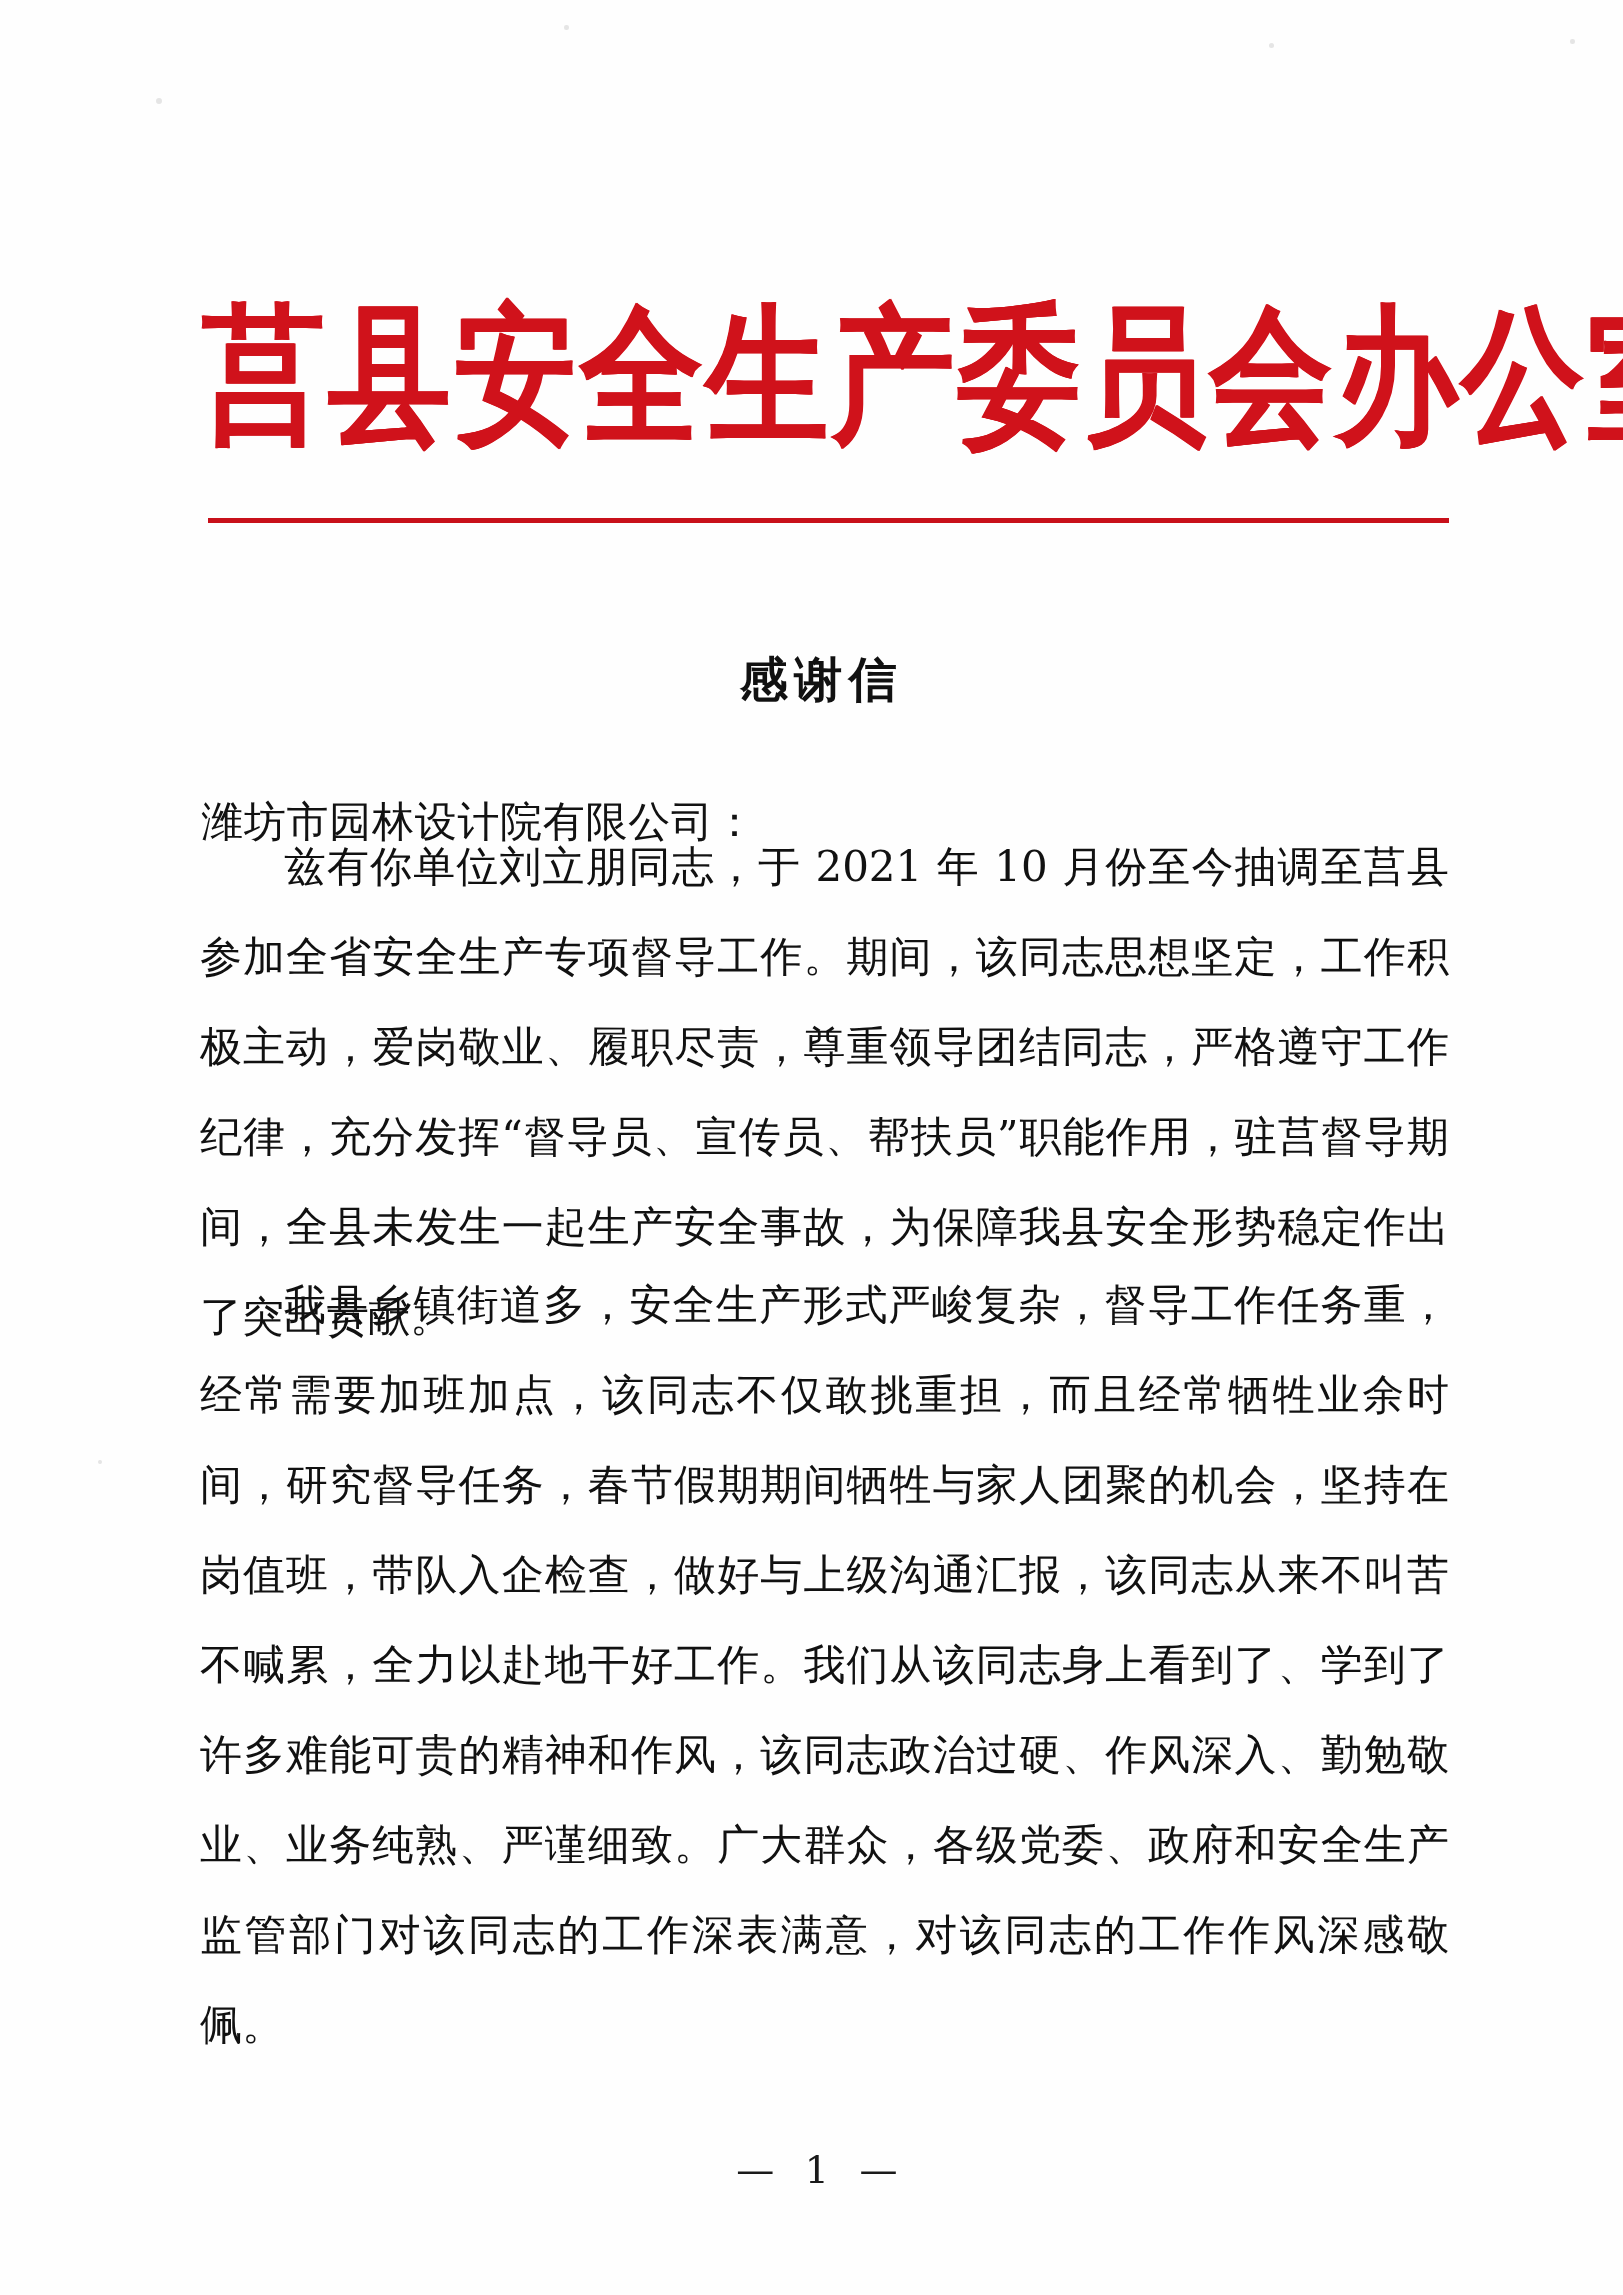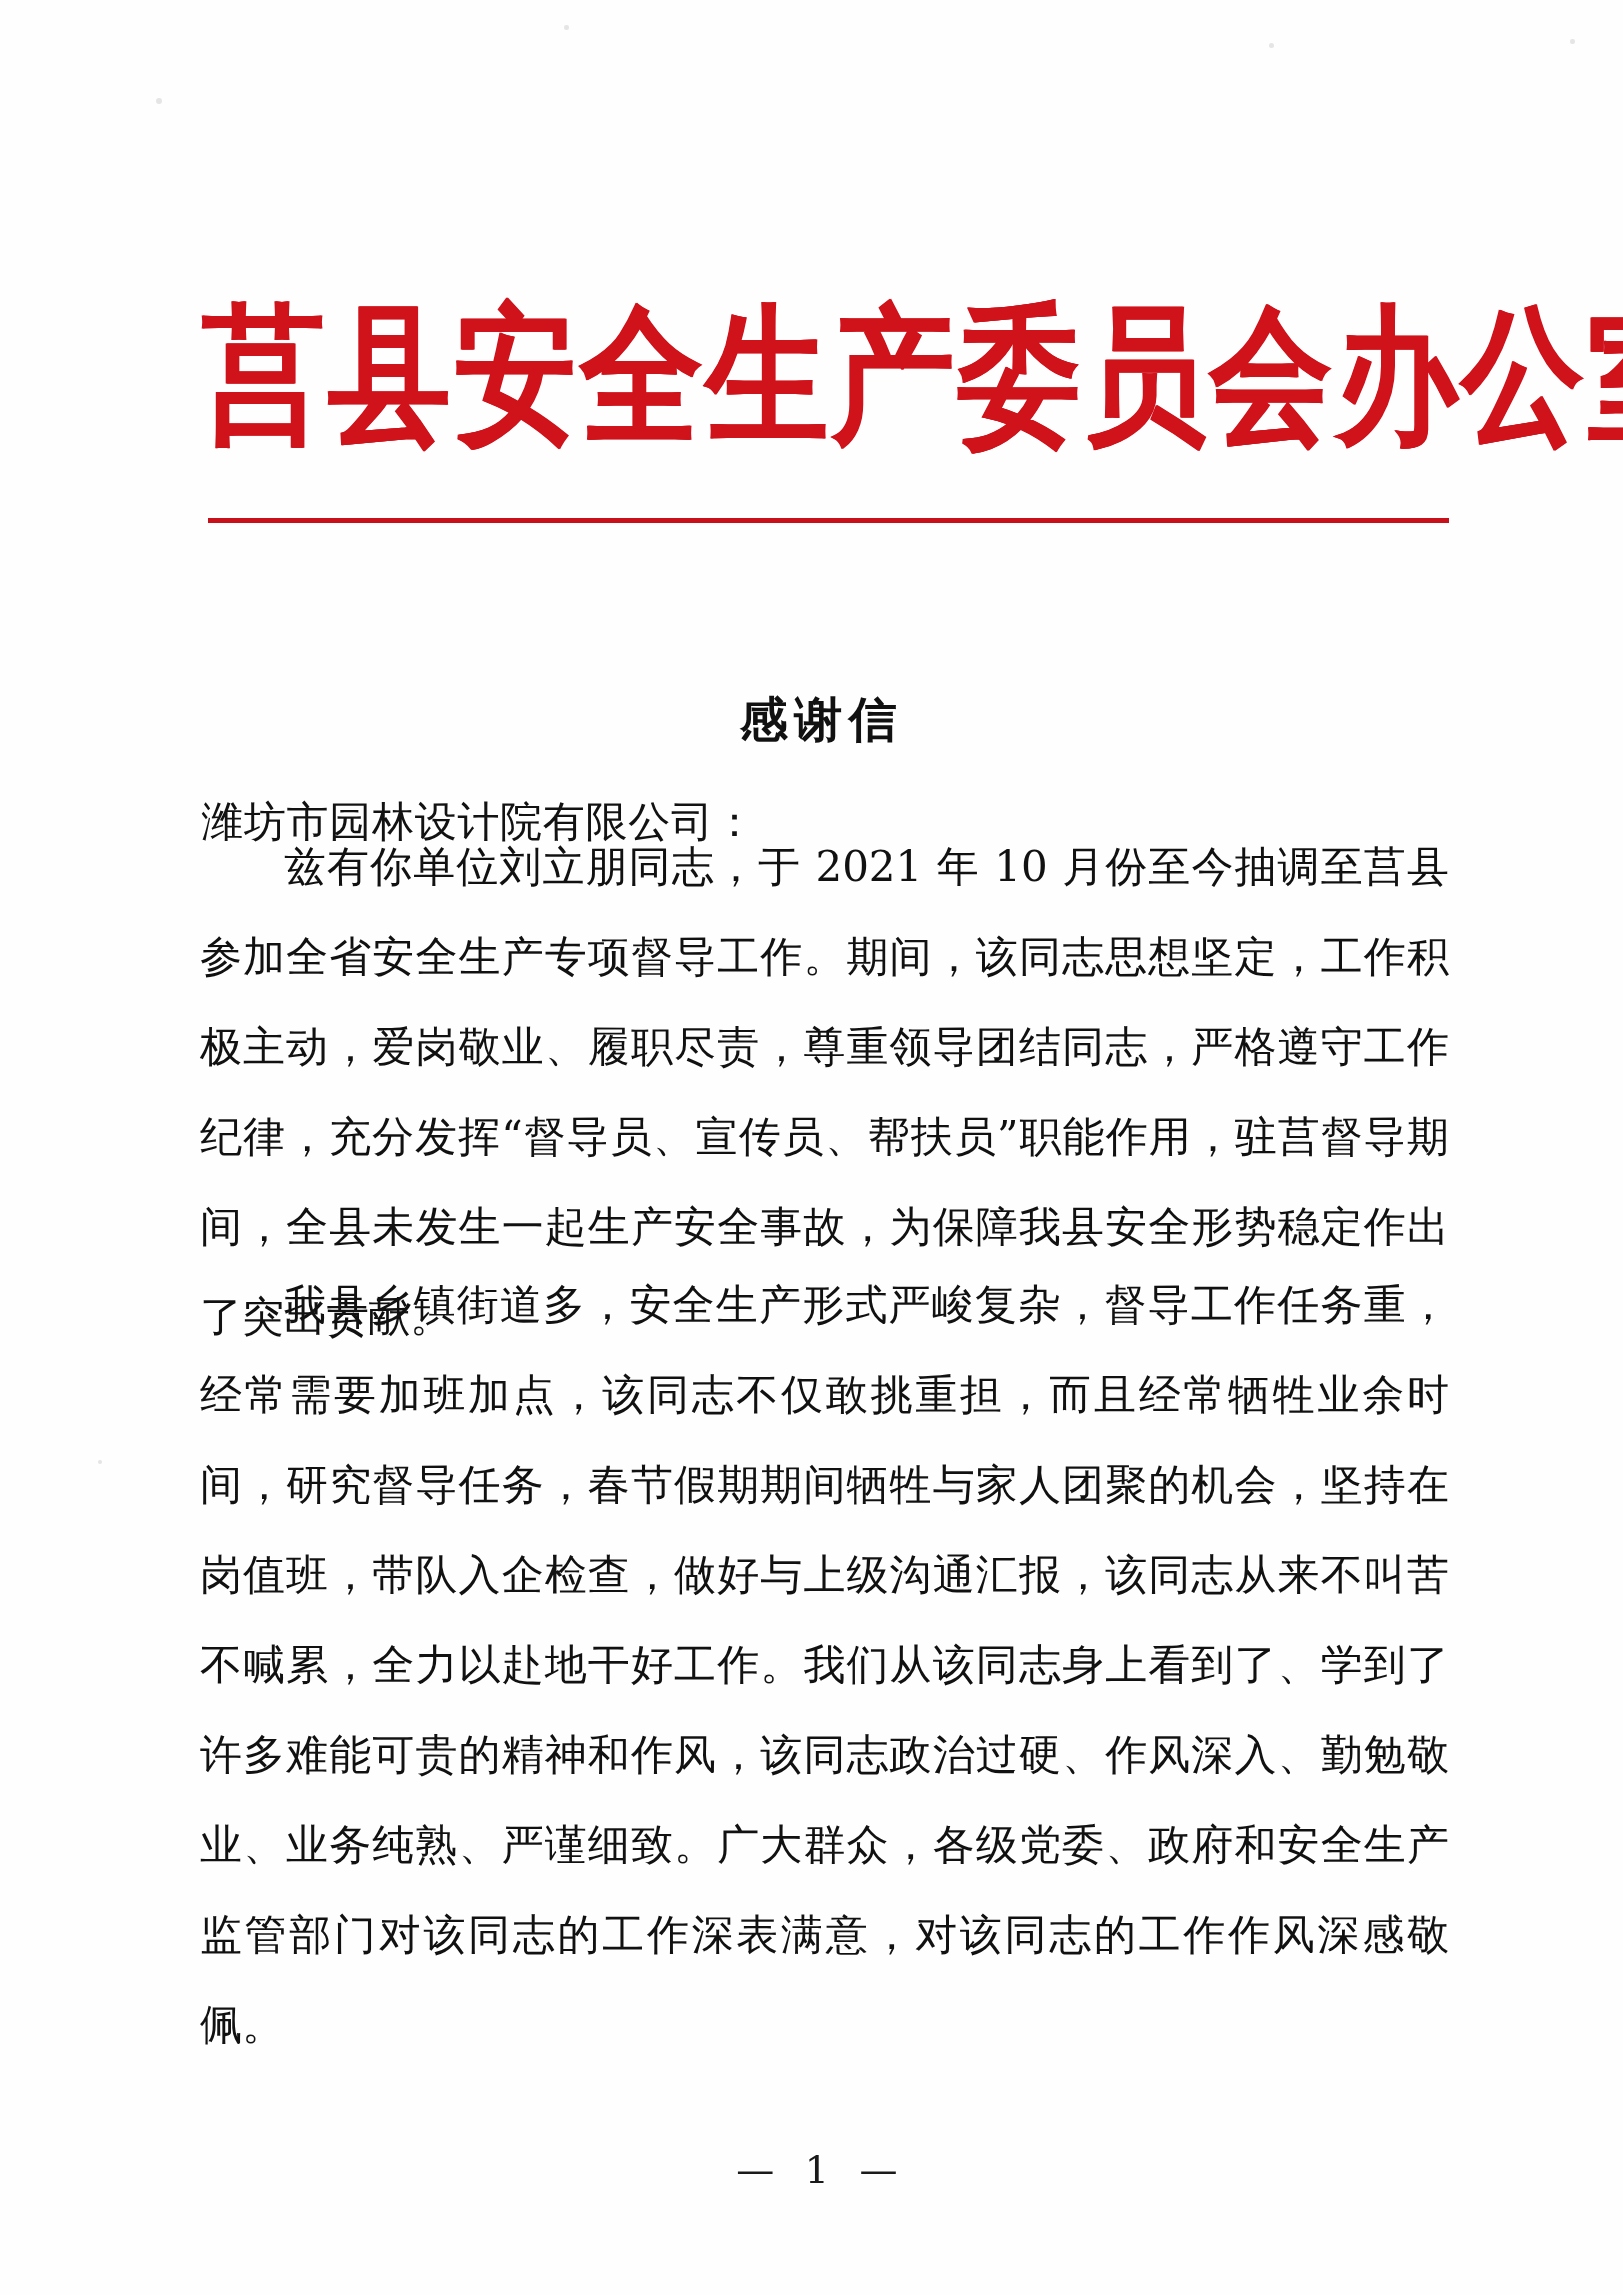--- a/index.html
+++ b/index.html
@@ -70,21 +70,20 @@
     position: absolute;
     left: 0;
     top: 648px;
     width: 1251px;
     text-align: center;
     font-family: "DejaVu Sans", "Liberation Sans", sans-serif;
     font-weight: 700;
     font-size: 48px;
     letter-spacing: 6.5px;
     color: #111111;
-    margin-top: 40px;
   }
 
   
   .recipient {
     position: absolute;
     left: 5.2px;
     top: 746px;
     font-size: 42px;
     letter-spacing: 0.7px;
     color: #121212;

